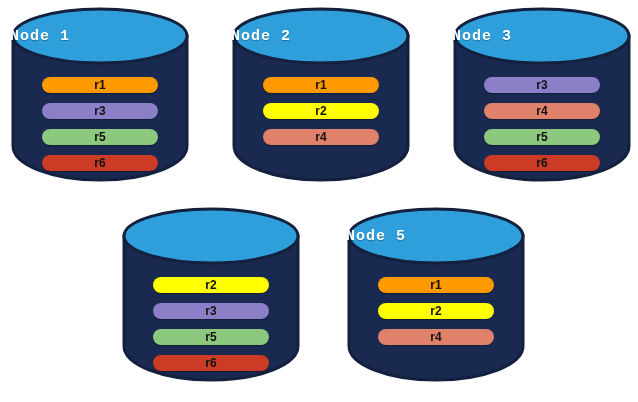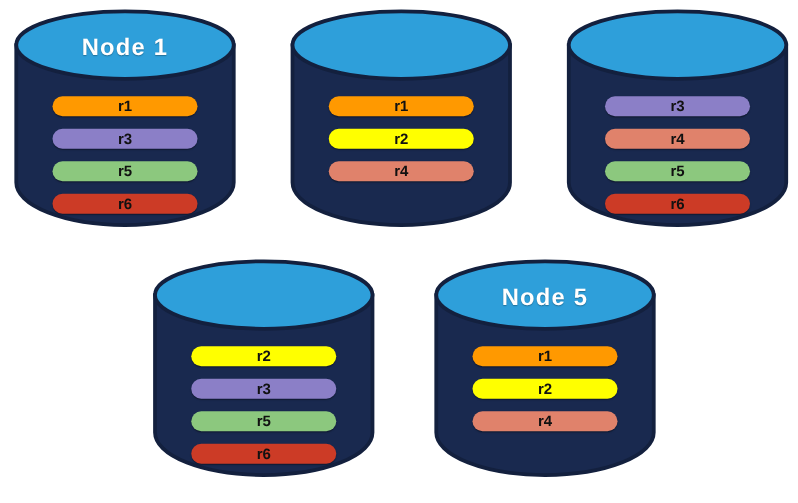--- a/index.html
+++ b/index.html
@@ -34,26 +34,26 @@
     width: 180px;
     height: 176px;
     overflow: visible;
   }
 
   .node-title {
     position: absolute;
     left: 0;
     top: 22px;
     width: 180px;
-    text-align: center;
+    text-align: left;
     color: #ffffff;
-    font-size: 19px;
+    font-size: 15px;
     font-weight: bold;
     letter-spacing: 1px;
-    font-family: Liberation Sans, sans-serif;
+    font-family: Liberation Mono, monospace;
     text-shadow: 0 1px 1px rgba(0,0,0,0.30);
     pointer-events: none;
   }
 
   .shards {
     position: absolute;
     left: 32px;
     top: 71px;
     width: 116px;
   }
@@ -97,31 +97,33 @@
         <div class="shard" style="background: rgb(139, 127, 199);">r3</div>
         <div class="shard" style="background: rgb(140, 200, 126);">r5</div>
         <div class="shard" style="background: rgb(204, 59, 38);">r6</div>
       </div>
     </div>
     <div class="node n2 row-top">
       <svg class="node-svg" viewBox="0 0 180 176">
         <path d="M 3 30 L 3 140 A 87 34 0 0 0 177 140 L 177 30 Z" fill="#19294F" stroke="#13203E" stroke-width="3"></path>
         <ellipse cx="90" cy="30" rx="87" ry="27" fill="#2E9FDA" stroke="#13203E" stroke-width="3"></ellipse>
       </svg>
+      <div class="node-title">Node  2</div>
       <div class="shards">
         <div class="shard" style="background: rgb(255, 153, 0);">r1</div>
         <div class="shard" style="background: rgb(255, 255, 0);">r2</div>
         <div class="shard" style="background: rgb(224, 130, 107);">r4</div>
       </div>
     </div>
     <div class="node n3 row-top">
       <svg class="node-svg" viewBox="0 0 180 176">
         <path d="M 3 30 L 3 140 A 87 34 0 0 0 177 140 L 177 30 Z" fill="#19294F" stroke="#13203E" stroke-width="3"></path>
         <ellipse cx="90" cy="30" rx="87" ry="27" fill="#2E9FDA" stroke="#13203E" stroke-width="3"></ellipse>
       </svg>
+      <div class="node-title">Node  3</div>
       <div class="shards">
         <div class="shard" style="background: rgb(139, 127, 199);">r3</div>
         <div class="shard" style="background: rgb(224, 130, 107);">r4</div>
         <div class="shard" style="background: rgb(140, 200, 126);">r5</div>
         <div class="shard" style="background: rgb(204, 59, 38);">r6</div>
       </div>
     </div>
     <div class="node n4 row-bottom">
       <svg class="node-svg" viewBox="0 0 180 176">
         <path d="M 3 30 L 3 140 A 87 34 0 0 0 177 140 L 177 30 Z" fill="#19294F" stroke="#13203E" stroke-width="3"></path>

